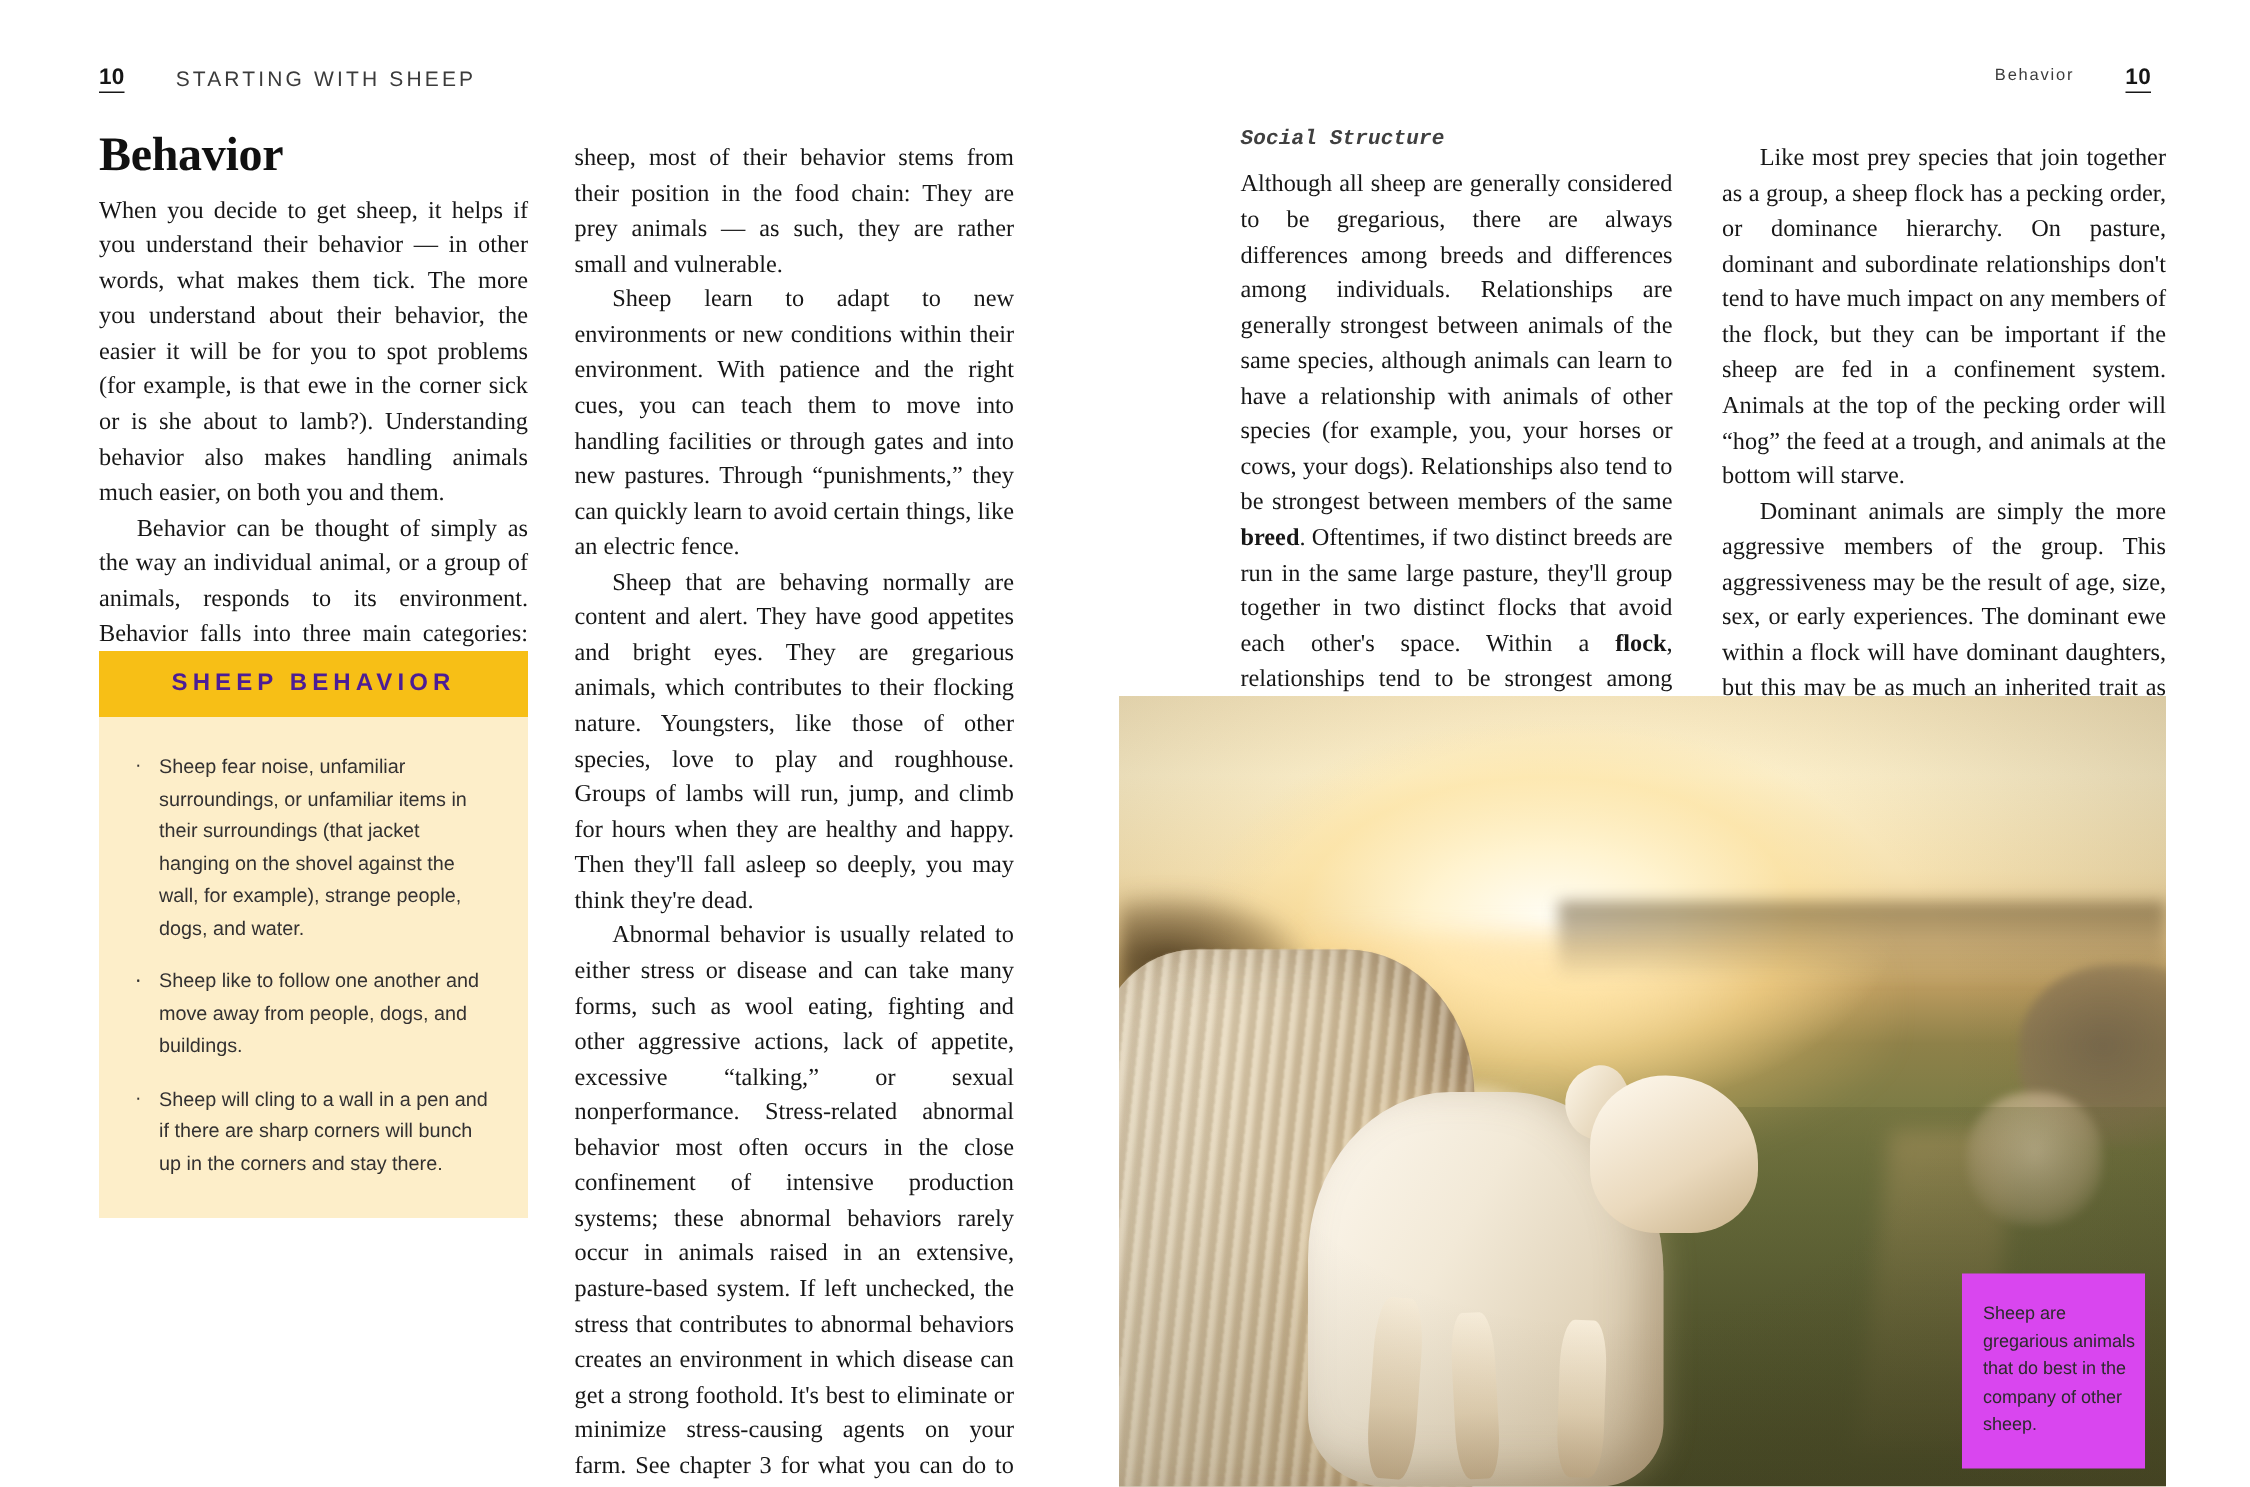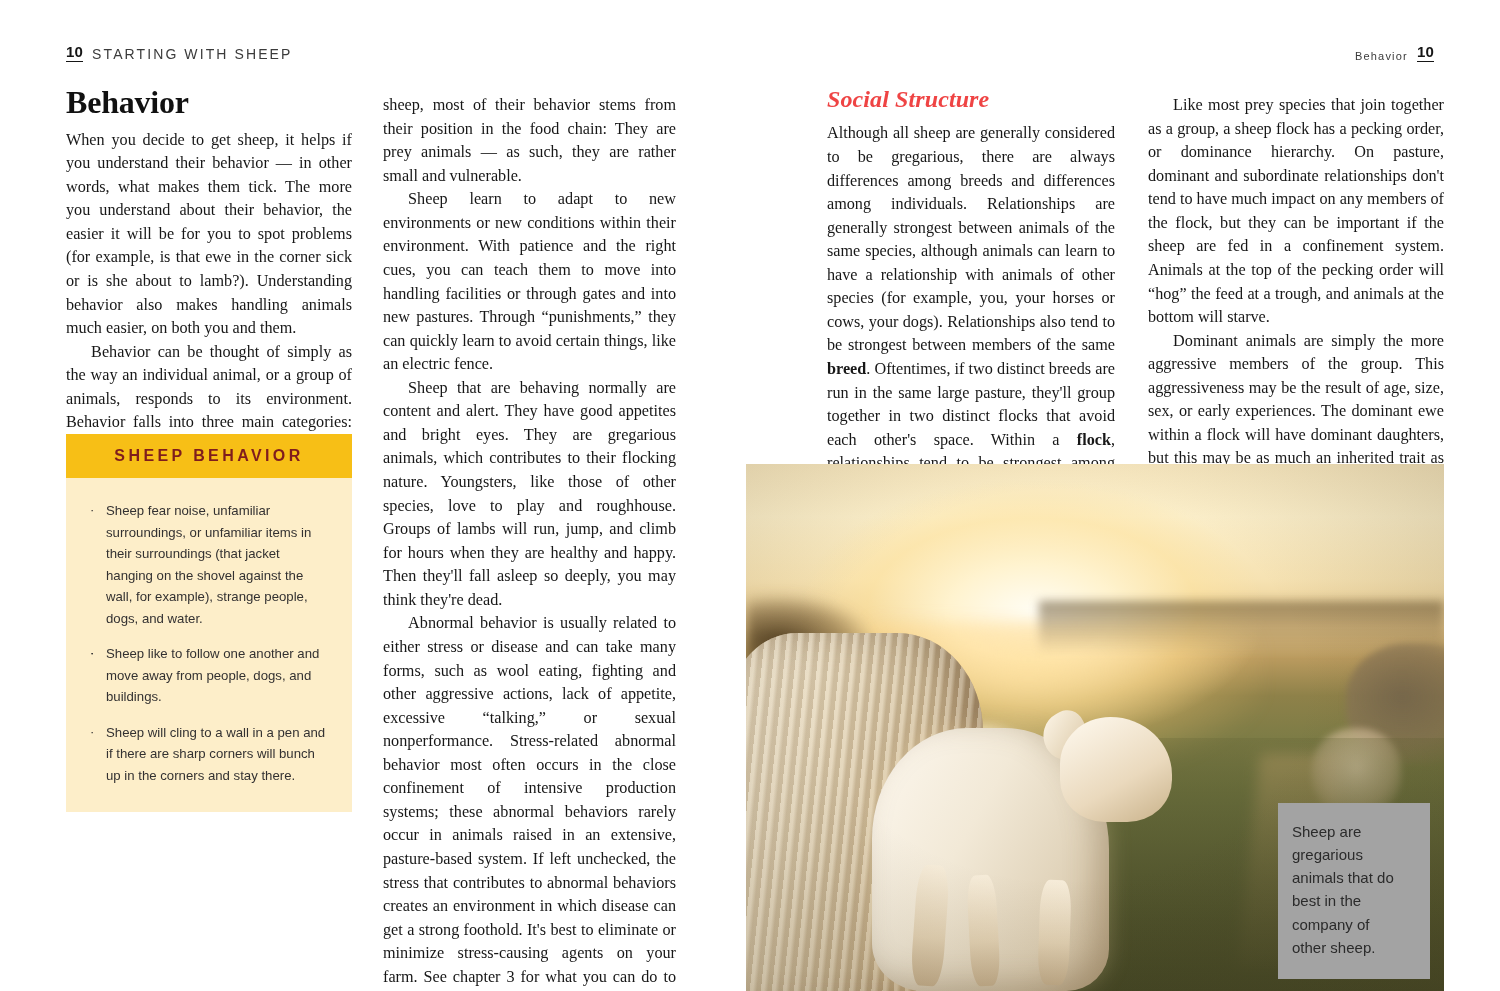--- a/index.html
+++ b/index.html
@@ -20,22 +20,22 @@
     width: 1500px;
     height: 991px;
     background: #ffffff;
   }
 
   
   .runhead {
     position: absolute;
     top: 44px;
     display: flex;
-    align-items: flex-end;
-    gap: 9px;
+    align-items: flex-start;
+    gap: 34px;
     white-space: nowrap;
   }
   .runhead.left  { left: 66px; }
   .runhead.right { right: 66px; }
 
   .folio {
     font-family: "Liberation Sans", sans-serif;
     font-weight: 700;
     font-size: 15px;
     letter-spacing: 0.2px;
@@ -76,28 +76,28 @@
   h1.chapter-head {
     font-family: "Liberation Serif", serif;
     font-weight: 700;
     font-size: 32px;
     line-height: 1.05;
     margin: 0 0 9px 0;
     letter-spacing: -0.2px;
     color: #111;
   }
   h2.subhead {
-    font-family: Liberation Serif, serif;
+    font-family: Liberation Mono, monospace;
     font-style: italic;
     font-weight: 700;
-    font-size: 24px;
+    font-size: 14px;
     line-height: 1.1;
     margin: 0 0 10px 0;
     letter-spacing: 0.1px;
-    color: #ef4444;
+    color: #404040;
   }
   .col .b { font-weight: 700; }
 
   
   .sidebar {
     position: absolute;
     left: 66px;
     top: 434px;
     width: 286px;
     background: #fdeec9;
@@ -106,21 +106,21 @@
   .sidebar-header {
     background: #f7bf16;
     padding: 13px 10px 13px 10px;
     text-align: center;
   }
   .sidebar-header-text {
     font-family: "Liberation Sans", sans-serif;
     font-weight: 700;
     font-size: 16px;
     letter-spacing: 3.4px;
-    color: #7f1d1d;
+    color: #4c1d95;
   }
   .sidebar-body {
     padding: 22px 22px 26px 22px;
     font-family: "Liberation Sans", sans-serif;
     font-size: 13.2px;
     line-height: 1.63;
     color: #333131;
   }
   .sidebar-intro { margin: 0 0 14px 0; }
   .sidebar-list { margin: 0; padding: 0; list-style: none; }
@@ -278,24 +278,24 @@
     background: radial-gradient(ellipse at 45% 42%, rgba(255,255,255,0) 45%, rgba(70,56,28,0.22) 100%);
     pointer-events: none;
   }
 
   
   .caption-box {
     position: absolute;
     right: 14px;
     bottom: 12px;
     width: 108px;
-    background: #a3a3a3;
-    padding: 17px 30px 20px 14px;
-    font-family: "Liberation Sans", sans-serif;
-    font-size: 15px;
+    background: #d946ef;
+    padding: 17px 0 20px 14px;
+    font-family: "Liberation Sans", sans-serif;
+    font-size: 12px;
     line-height: 1.55;
     color: #2b2b2b;
   }
 </style>
 </head>
 <body>
 
 <div class="spread">
 
   <div class="runhead left">

